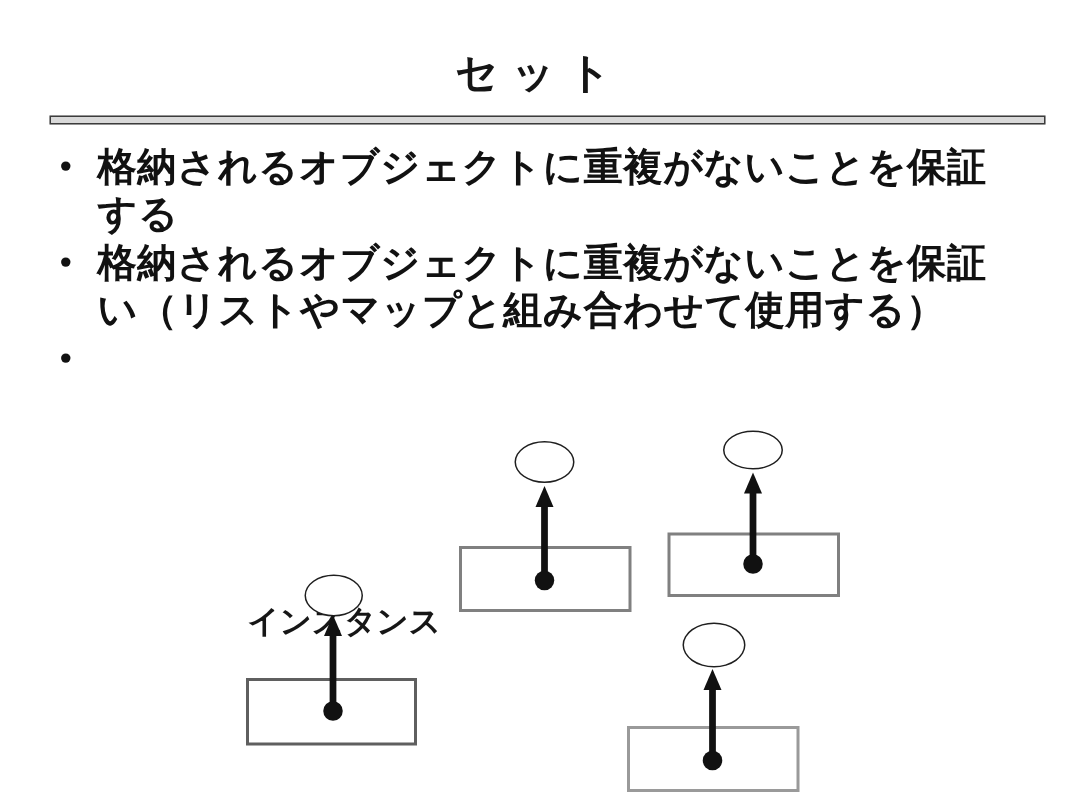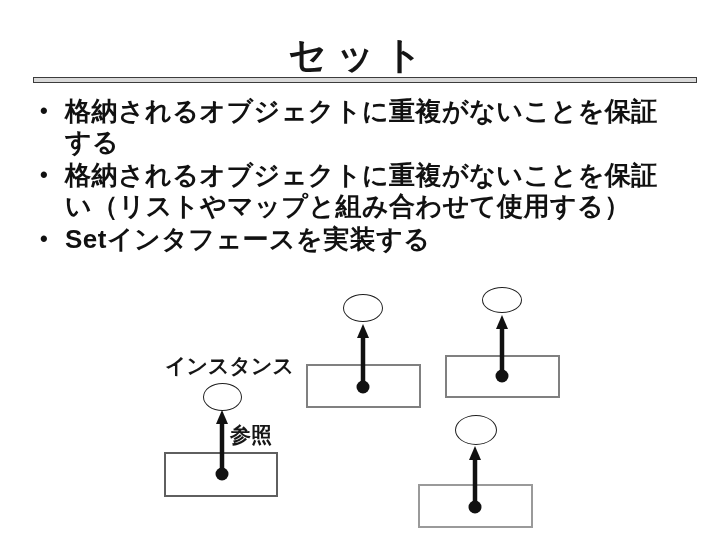--- a/index.html
+++ b/index.html
@@ -16,21 +16,21 @@
     font-family: "Liberation Sans", sans-serif;
     color: #111111;
   }
   .title {
     position: absolute;
     top: 30px;
     left: 0;
     width: 720px;
     margin: 0;
     text-align: center;
-    font-size: 38px;
+    font-size: 28px;
     font-weight: 600;
     letter-spacing: 9px;
     color: #151515;
   }
   .rule {
     position: absolute;
     left: 33px;
     top: 77px;
     width: 662px;
     height: 4px;
@@ -70,20 +70,21 @@
     width: 720px;
     height: 540px;
     pointer-events: none;
   }
   .lbl {
     position: absolute;
     font-size: 21px;
     font-weight: 700;
     color: #161616;
     white-space: nowrap;
+    margin-top: 48px;
   }
   .lbl-instance { left: 165px; top: 352px; }
   .lbl-ref      { left: 230px; top: 421px; }
   .ellipse {
     position: absolute;
     border: 1.4px solid #1f1f1f;
     border-radius: 50%;
     background: #ffffff;
     box-sizing: border-box;
   }
@@ -125,21 +126,20 @@
       <span class="btext">格納されるオブジェクトに重複がないことを保証
 する</span>
     </li>
     <li>
       <span class="marker">•</span>
       <span class="btext">格納されるオブジェクトに重複がないことを保証
 い（リストやマップと組み合わせて使用する）</span>
     </li>
     <li>
       <span class="marker">•</span>
-      <span class="btext">Setインタフェースを実装する</span>
     </li>
   </ul>
 
   <div class="diagram">
 
     <span class="lbl lbl-instance">インスタンス</span>
     <span class="lbl lbl-ref">参照</span>
 
     <div class="ellipse ell-1"></div>
     <div class="box box-1"></div>

